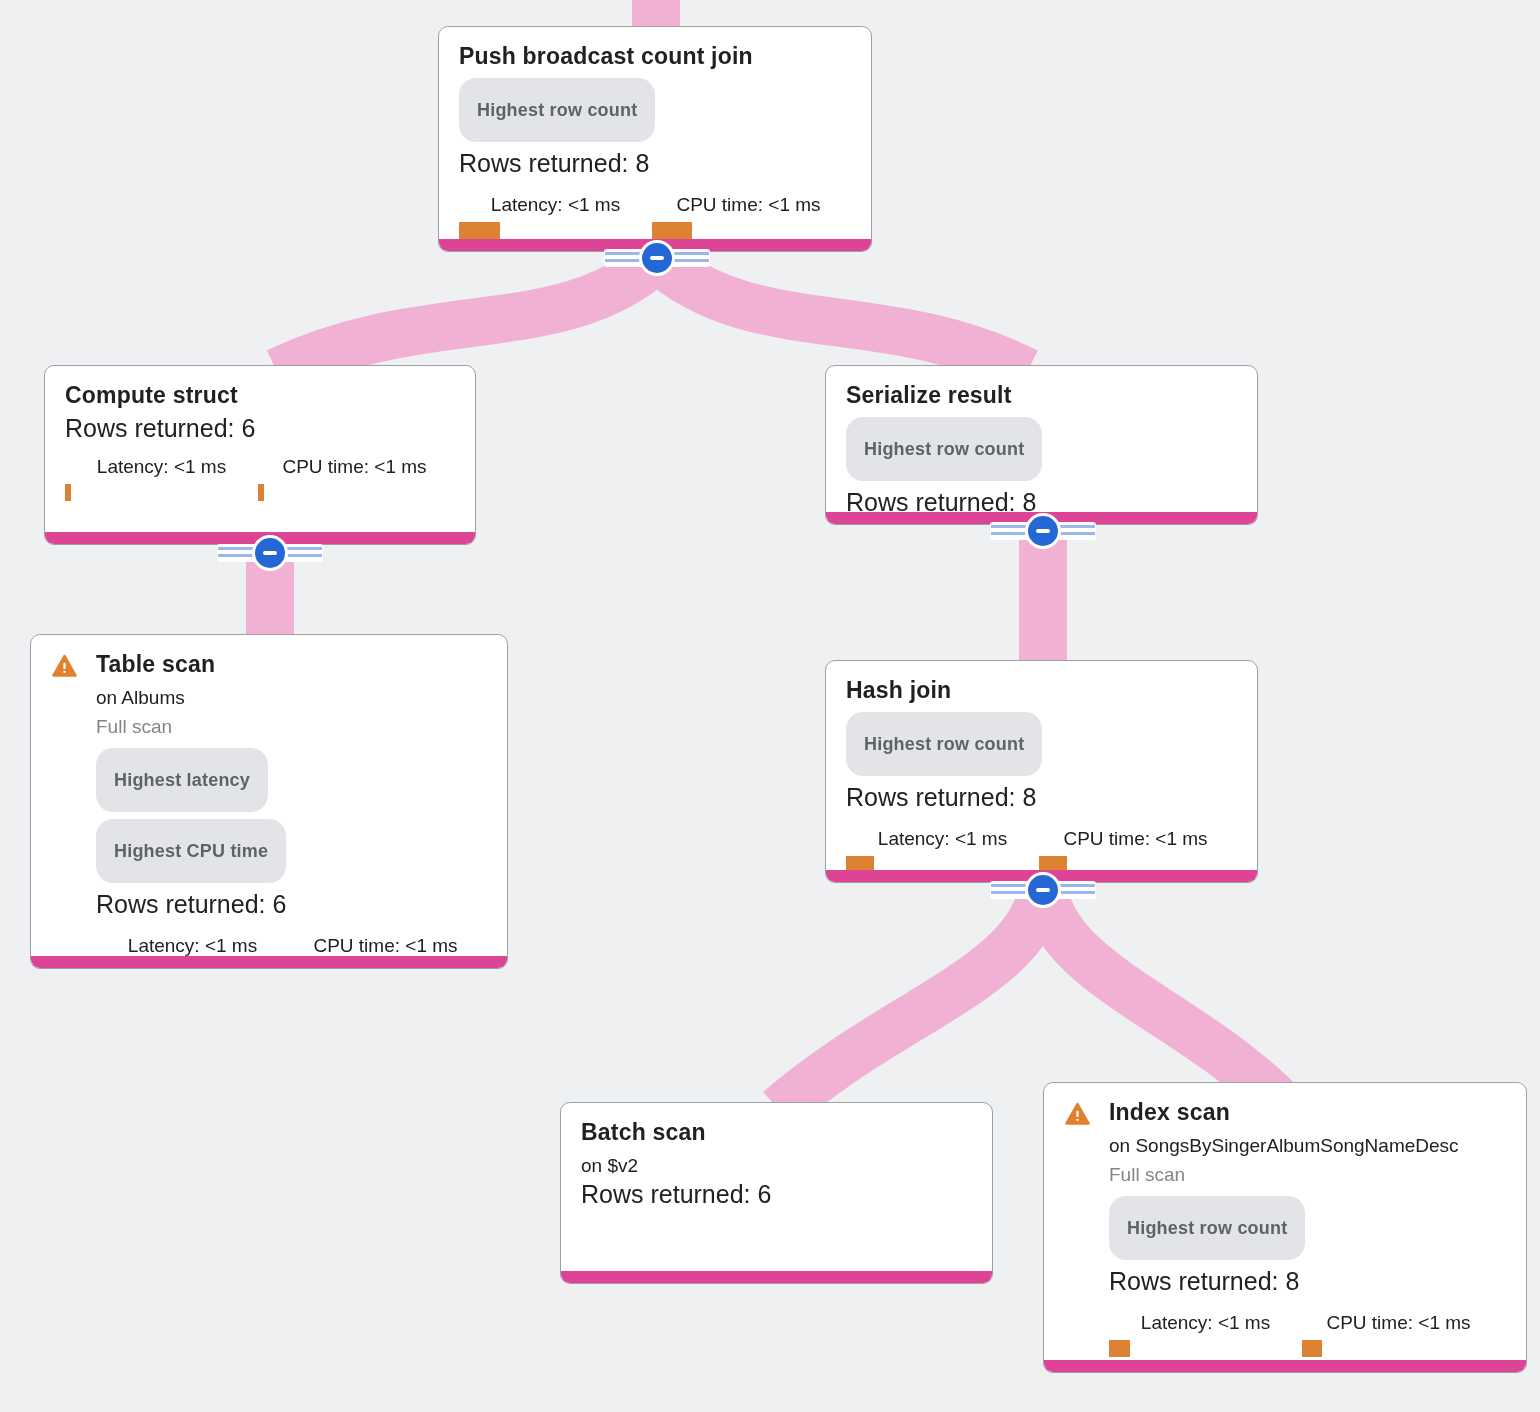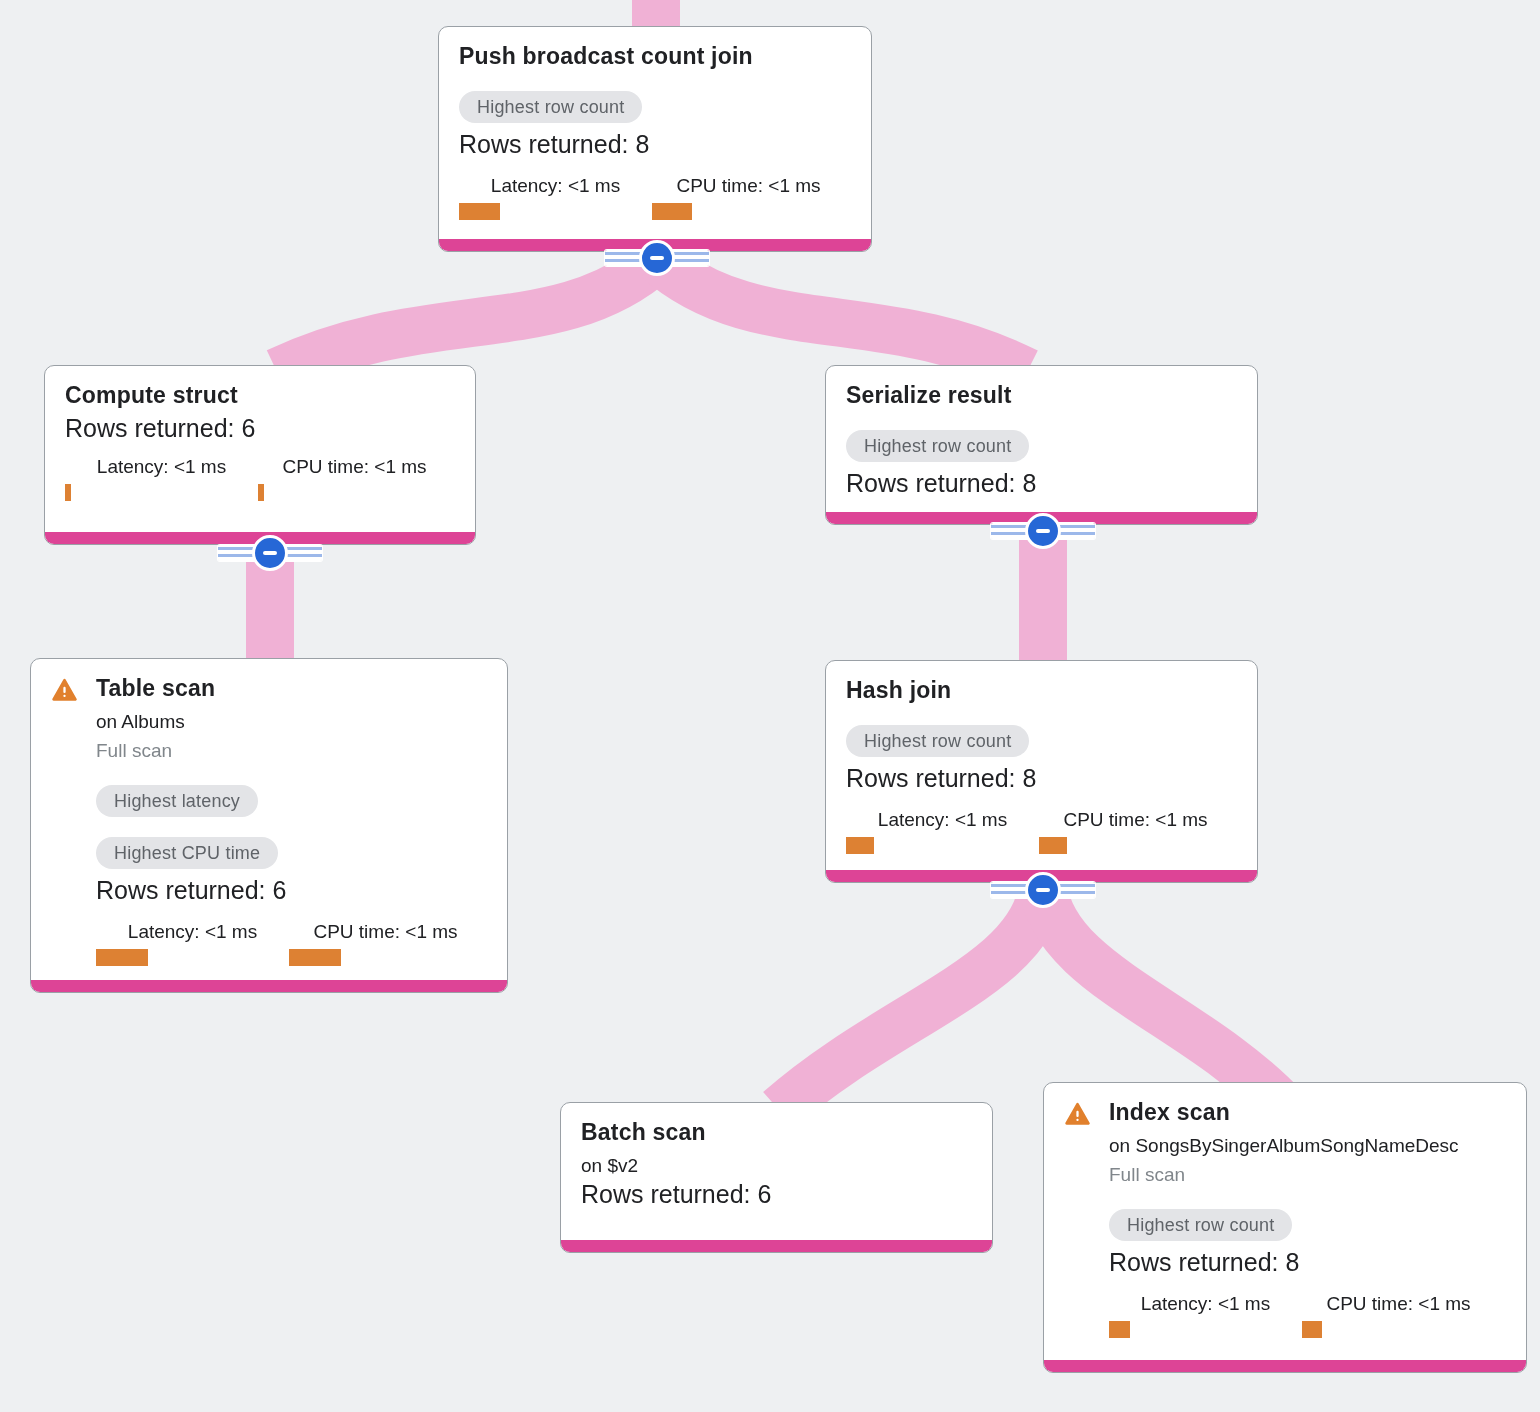--- a/index.html
+++ b/index.html
@@ -48,22 +48,22 @@
   }
   .node-title{
     font-size:23px;line-height:30px;font-weight:600;
     letter-spacing:.2px;color:var(--text);margin-bottom:4px;
   }
   .node-sub{font-size:19px;line-height:29px;color:var(--text);}
   .node-scan-type{font-size:19px;line-height:29px;color:var(--muted);}
   .badge-row{margin:7px 0;}
   .badge{
     display:inline-block;background:var(--badge-bg);color:var(--badge-text);
-    font-size:18px;font-weight:400;line-height:20px;
-    padding:6px 18px;border-radius:17px;letter-spacing:.2px;margin-top:13px;
+    font-size:18px;font-weight:700;line-height:20px;
+    padding:22px 18px;border-radius:17px;letter-spacing:.2px;
   }
   .rows-line{font-size:25px;line-height:29px;color:var(--text);margin-top:3px;}
   .metrics{display:flex;margin-top:13px;}
   .metric{width:193px;text-align:center;}
   .metric-label{font-size:19px;line-height:28px;color:var(--text);}
   .bar{height:17px;background:var(--orange);margin-top:3px;}
 
   
   .connector{position:absolute;z-index:3;width:104px;height:36px;}
   .connector .stripes{
@@ -141,21 +141,21 @@
     <div class="card-body">
       <div class="node-title">Serialize result</div>
       <div class="badge-row">
         <span class="badge">Highest row count</span>
       </div>
       <div class="rows-line">Rows returned: 8</div>
     </div>
     <div class="card-footer"></div>
   </div>
 
-  <div class="card with-icon" style="left:30px;top:658px;width:478px;height:335px;">
+  <div class="card with-icon" style="left:30px;top:634px;width:478px;height:335px;">
     <svg class="warning-icon" viewBox="0 0 24 24">
       <path d="M12 2 L22.5 20.5 H1.5 Z" fill="#e1802d" stroke="#e1802d" stroke-width="2.5" stroke-linejoin="round"></path>
       <rect x="10.9" y="8.5" width="2.2" height="6" rx="1" fill="#ffffff"></rect>
       <rect x="10.9" y="16" width="2.2" height="2.2" rx="1" fill="#ffffff"></rect>
     </svg>
     <div class="card-body">
       <div class="node-title">Table scan</div>
       <div class="node-sub">on Albums</div>
       <div class="node-scan-type">Full scan</div>
       <div class="badge-row">
@@ -193,21 +193,21 @@
         </div>
         <div class="metric">
           <div class="metric-label">CPU time: &lt;1 ms</div>
           <div class="bar" style="width: 28px;"></div>
         </div>
       </div>
     </div>
     <div class="card-footer"></div>
   </div>
 
-  <div class="card" style="left:560px;top:1102px;width:433px;height:151px;">
+  <div class="card" style="left:560px;top:1102px;width:433px;height:182px;">
     <div class="card-body">
       <div class="node-title">Batch scan</div>
       <div class="node-sub">on $v2</div>
       <div class="rows-line" style="margin-top:0;">Rows returned: 6</div>
     </div>
     <div class="card-footer"></div>
   </div>
 
   <div class="card with-icon" style="left:1043px;top:1082px;width:484px;height:291px;">
     <svg class="warning-icon" viewBox="0 0 24 24">

